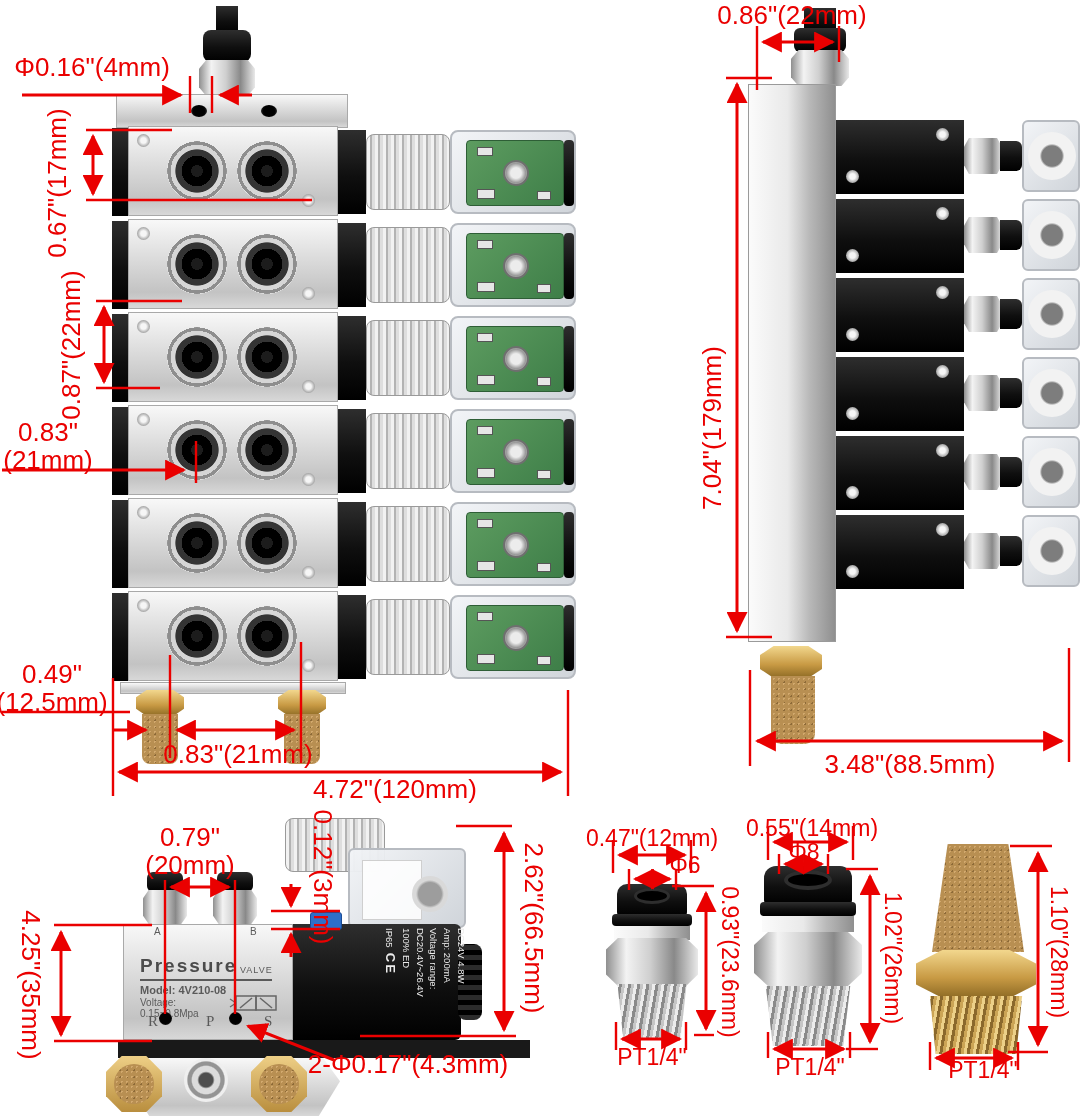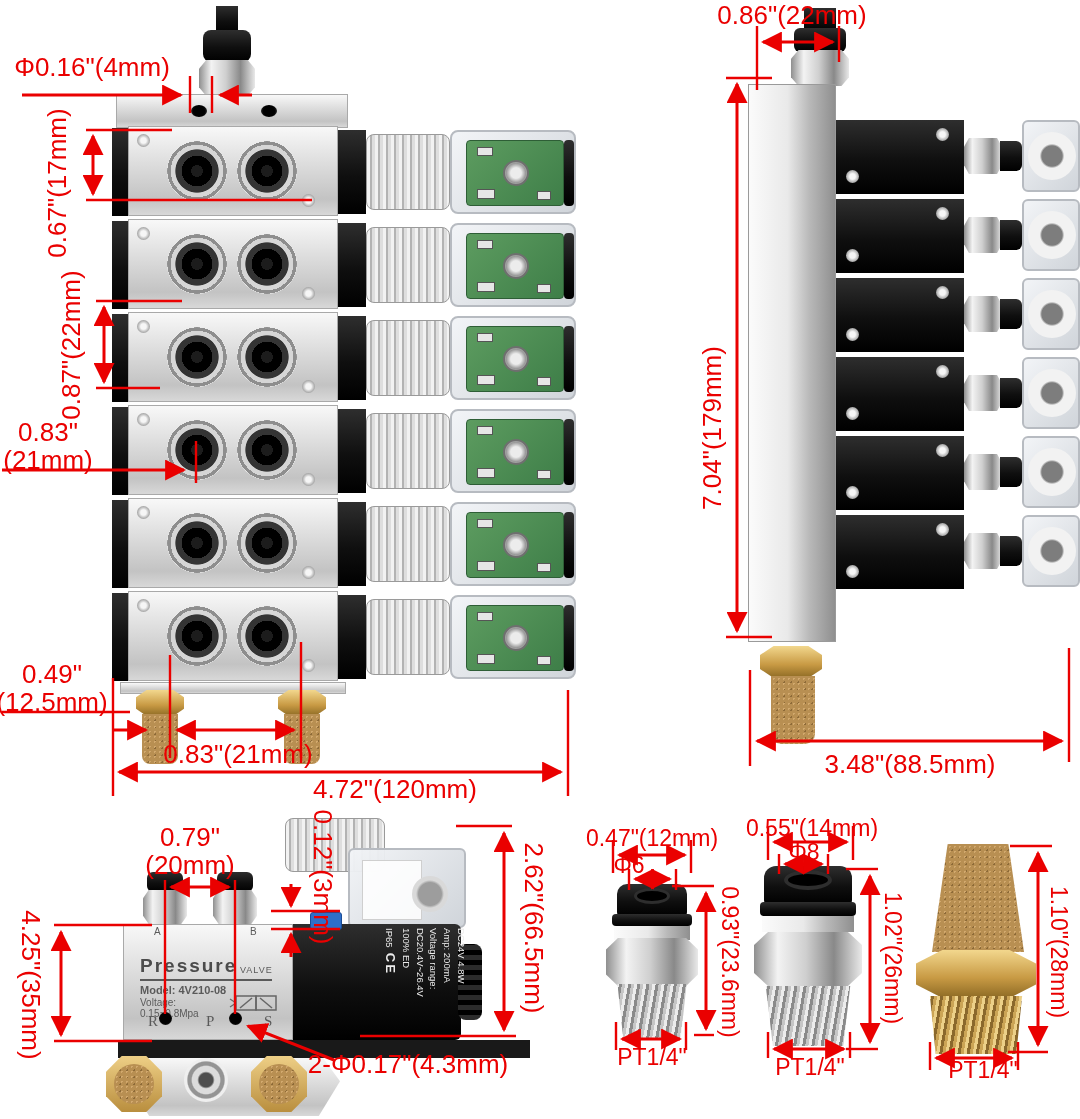--- a/index.html
+++ b/index.html
@@ -437,21 +437,21 @@
   <div class="lab two" style="left:190px;top:851px;">
     <div>0.79"</div>
     <div>(20mm)</div>
   </div>
   <div class="lab rcw" style="left:323px;top:877px;">0.12"(3mm)</div>
   <div class="lab rcw" style="left:31px;top:985px;">4.25"(35mm)</div>
   <div class="lab rcw" style="left:534px;top:928px;">2.62"(66.5mm)</div>
   <div class="lab" style="left:408px;top:1064px;">2-Φ0.17"(4.3mm)</div>
 
   <div class="lab sm" style="left:652px;top:838px;">0.47"(12mm)</div>
-  <div class="lab sm" style="left:629px;top:865px;">Φ6</div>
+  <div class="lab sm" style="left:685px;top:865px;">Φ6</div>
   <div class="lab sm rcw" style="left:730px;top:962px;">0.93"(23.6mm)</div>
   <div class="lab sm" style="left:652px;top:1057px;">PT1/4"</div>
 
   <div class="lab sm" style="left:812px;top:828px;">0.55"(14mm)</div>
   <div class="lab sm" style="left:804px;top:852px;">Φ8</div>
   <div class="lab sm rcw" style="left:893px;top:958px;">1.02"(26mm)</div>
   <div class="lab sm" style="left:810px;top:1067px;">PT1/4"</div>
 
   <div class="lab sm rcw" style="left:1059px;top:952px;">1.10"(28mm)</div>
   <div class="lab sm" style="left:983px;top:1070px;">PT1/4"</div>

